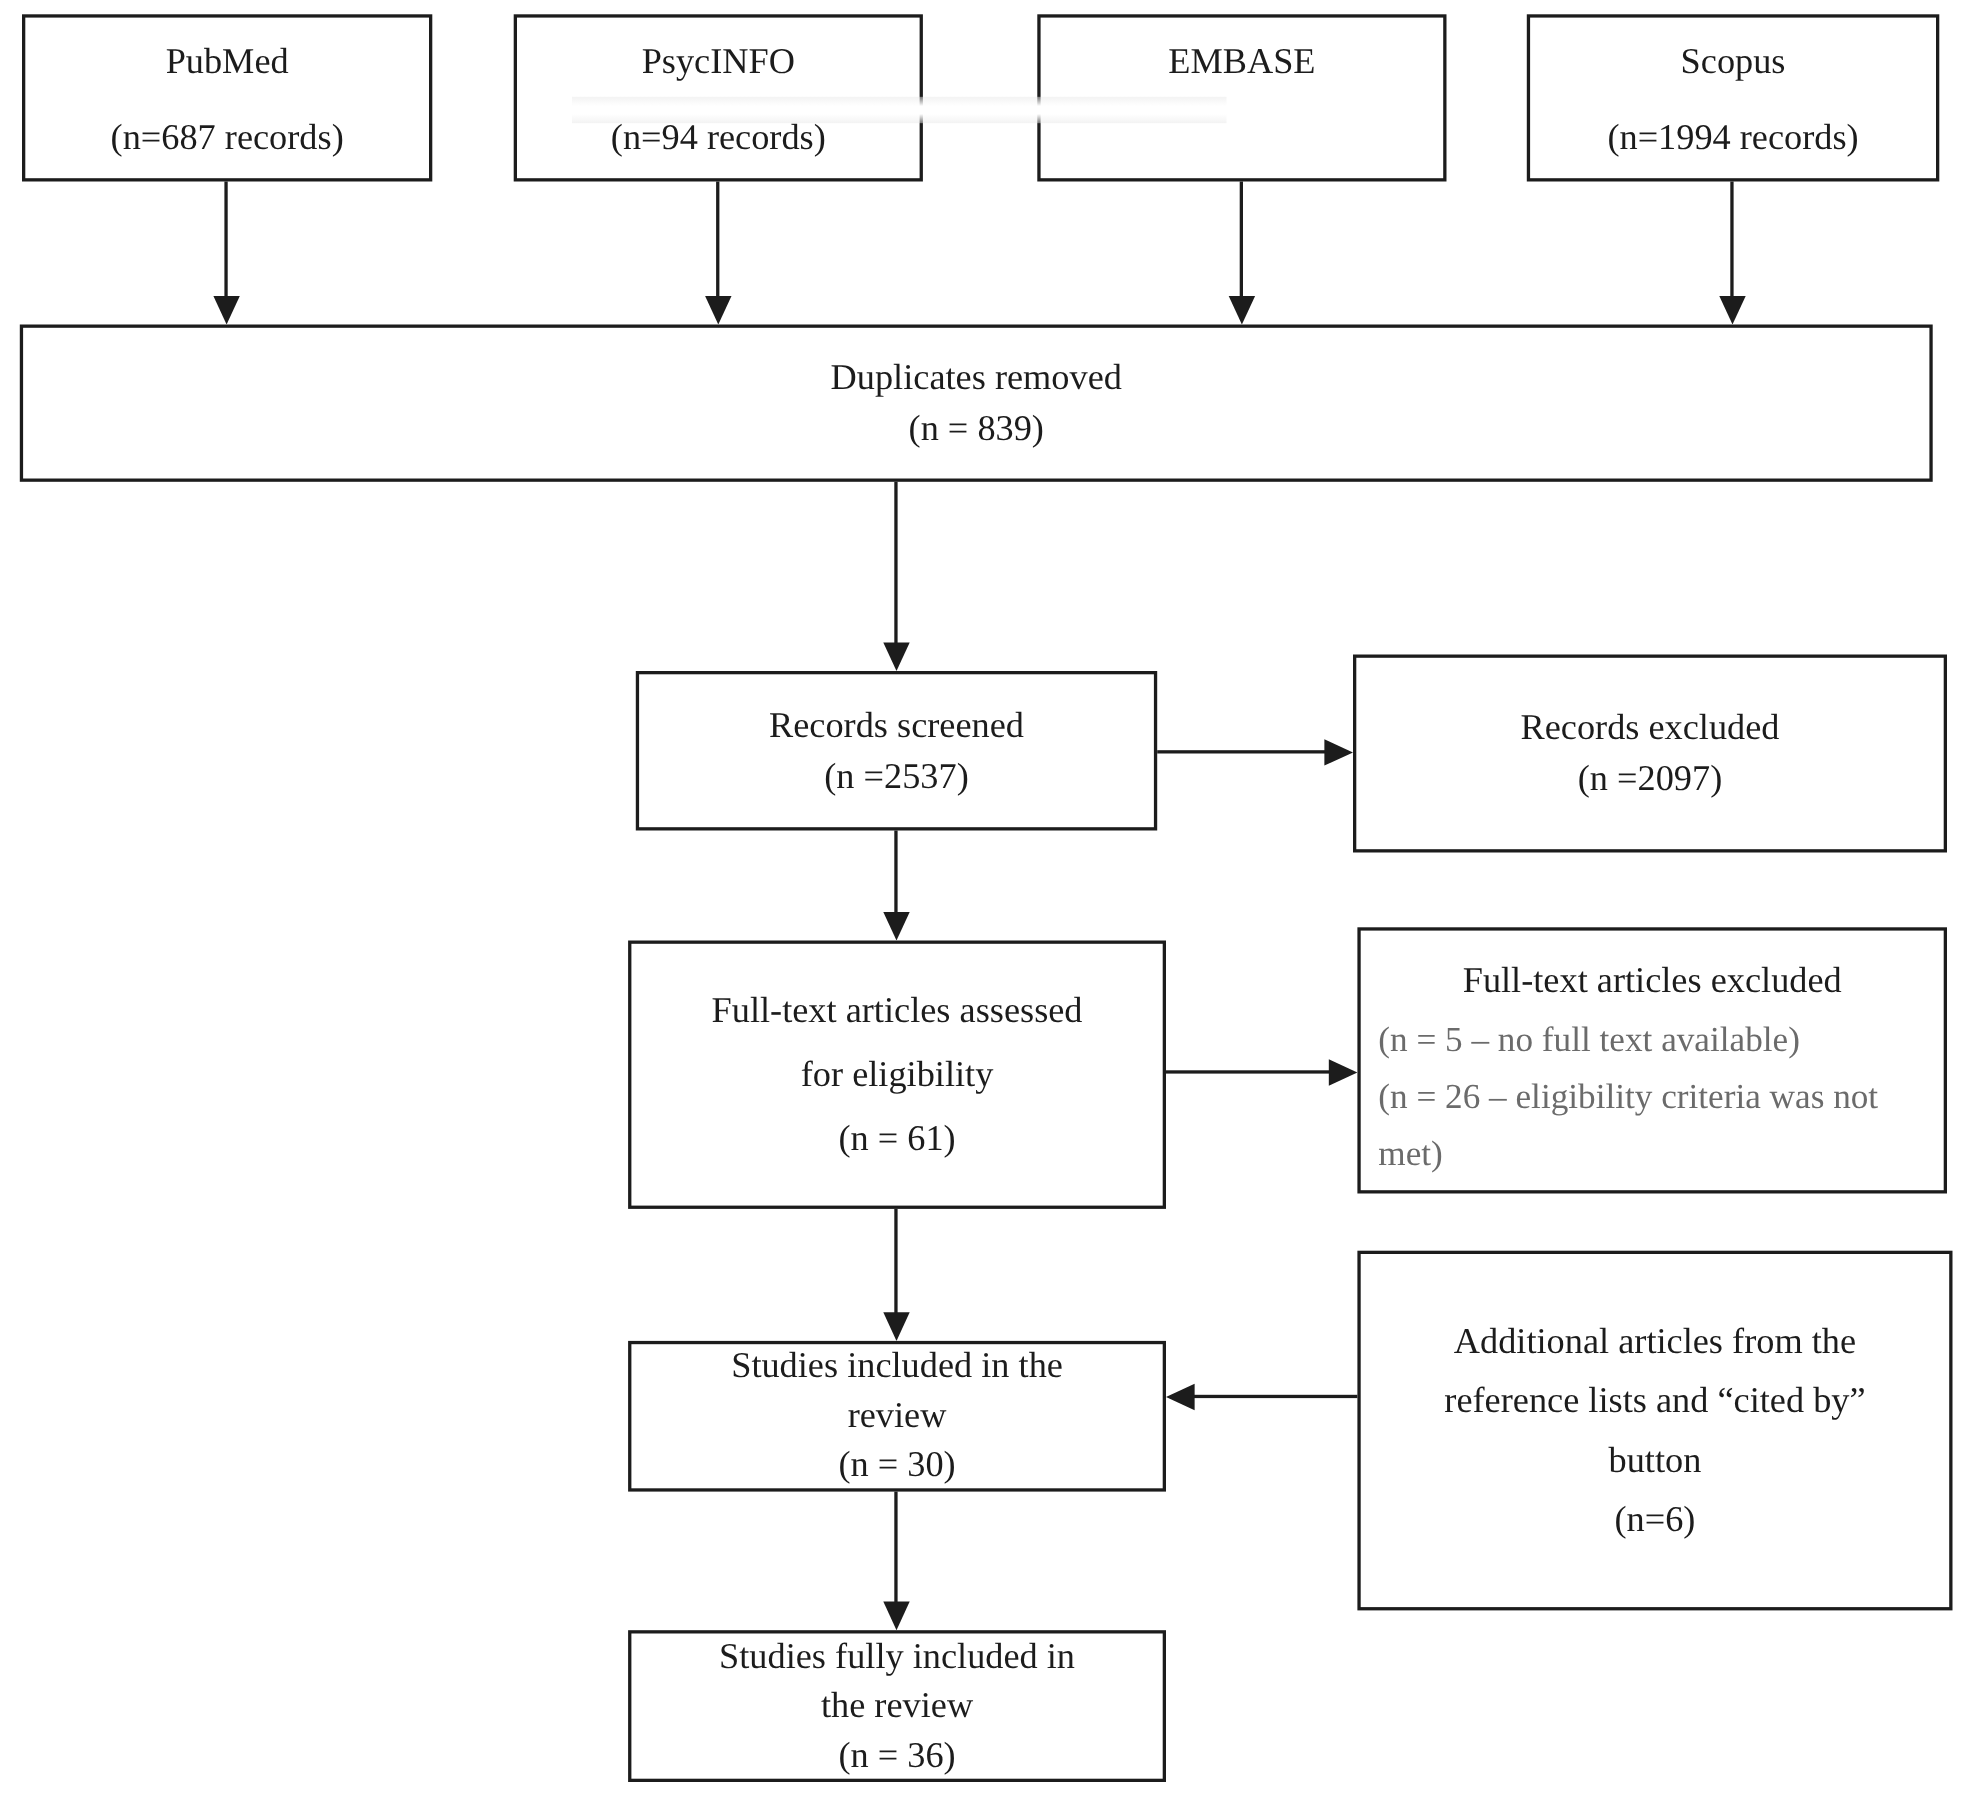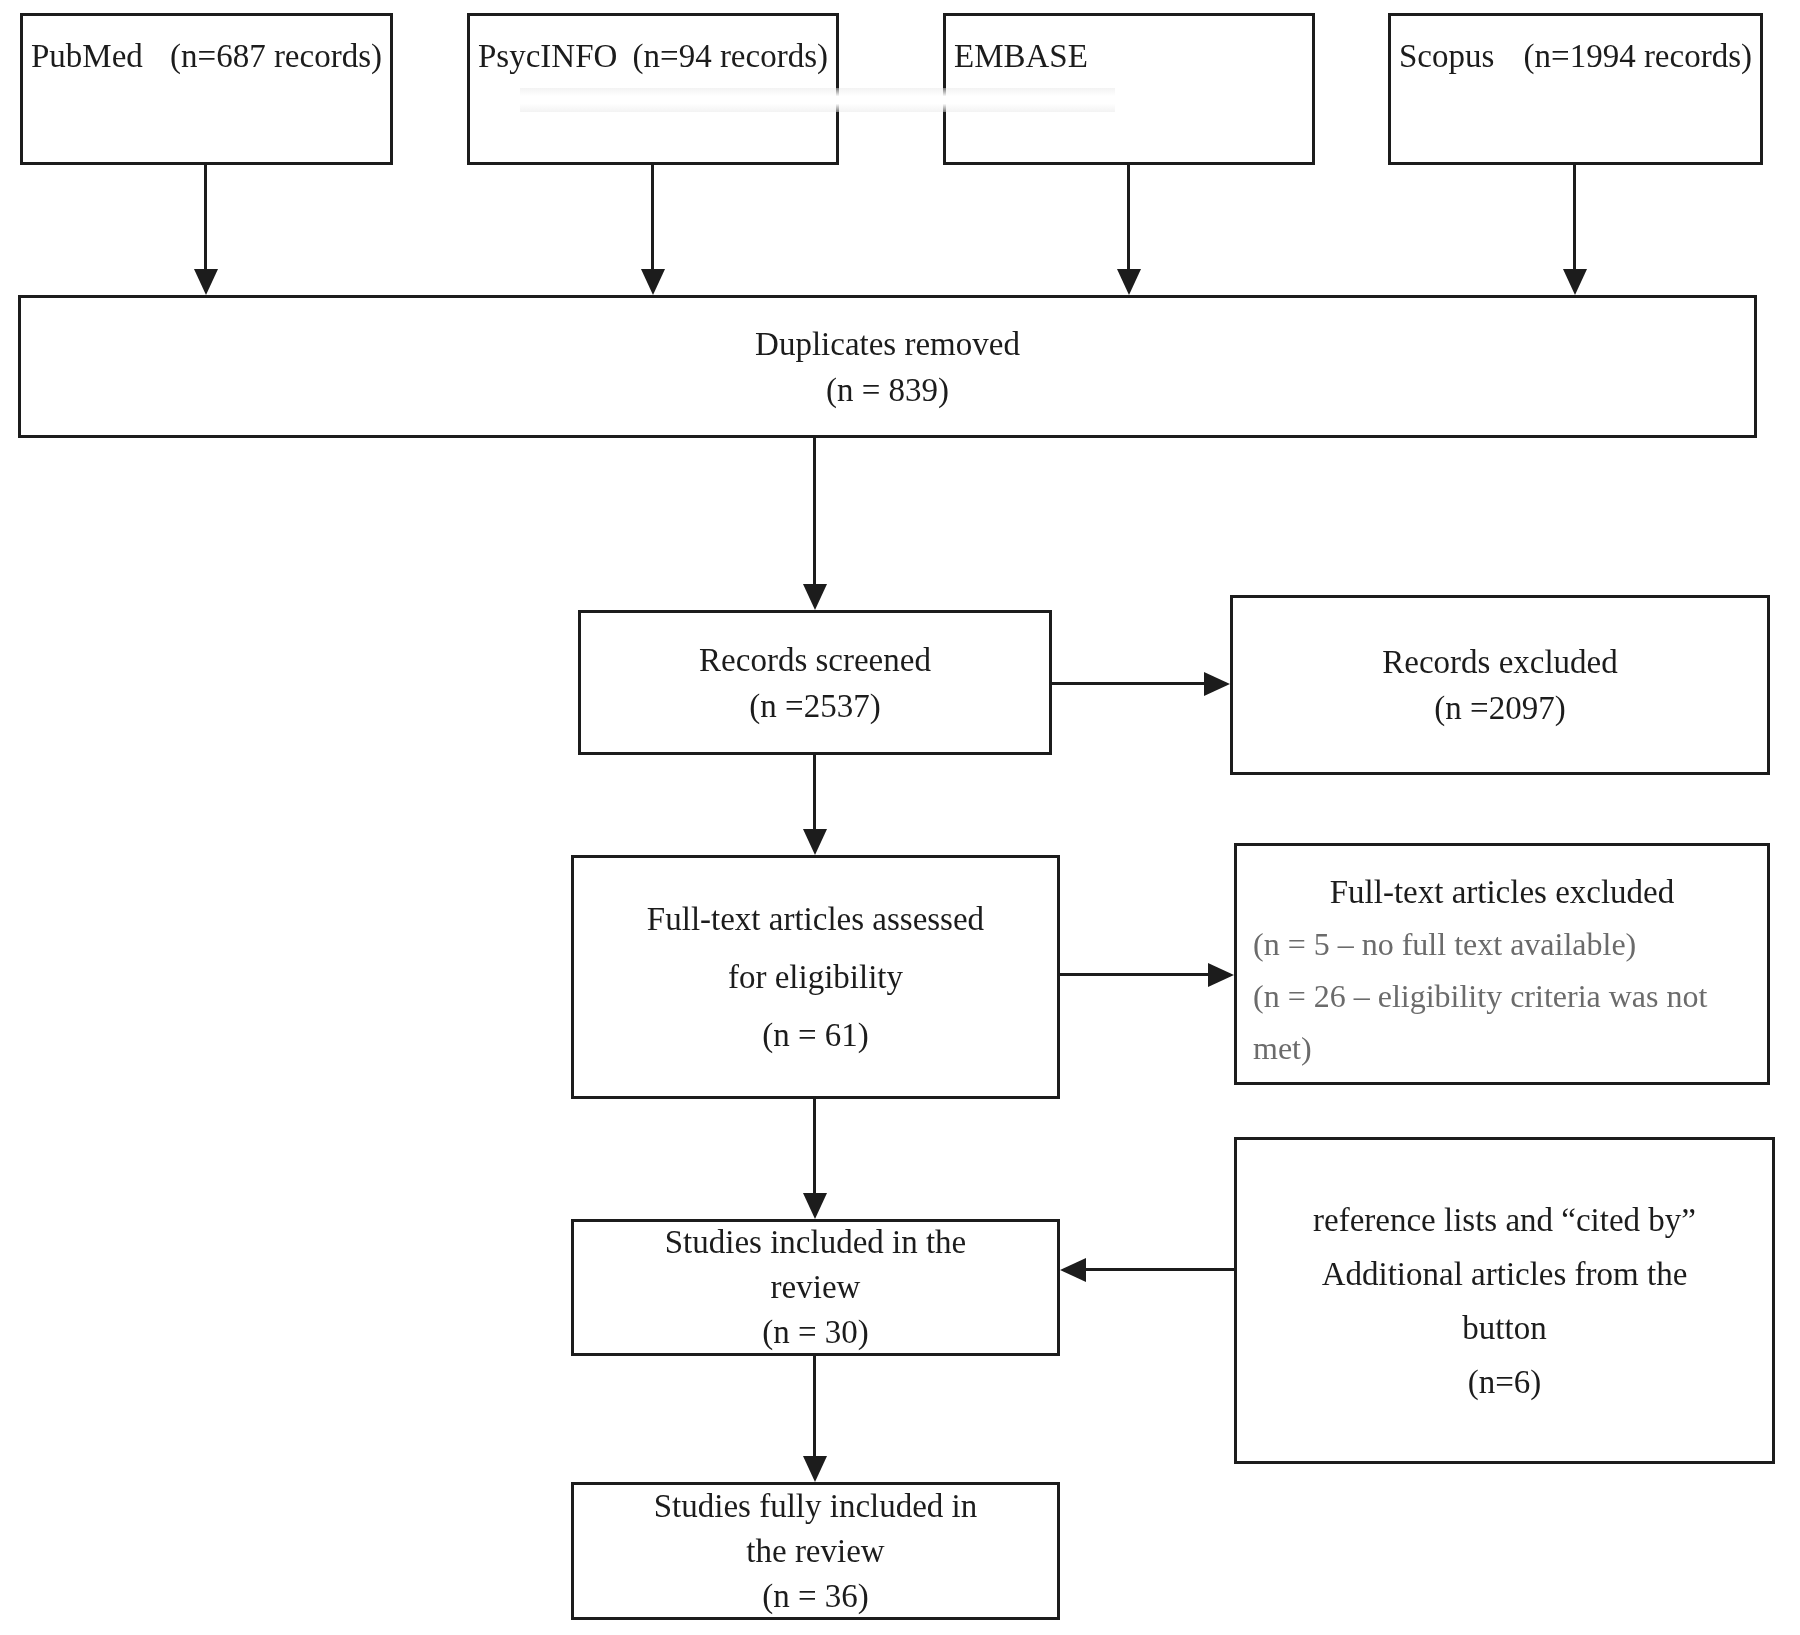--- a/index.html
+++ b/index.html
@@ -13,21 +13,21 @@
     overflow:hidden;
   }
   .box{
     position:absolute;
     box-sizing:border-box;
     border:3px solid #1c1c1c;
     background:#ffffff;
     text-align:center;
   }
   .src{
-    display:flex;flex-direction:row;justify-content:space-between;
+    display:flex;flex-direction:column;justify-content:space-between;
     padding:22px 8px 18px 8px;
   }
   .center2{
     display:flex;flex-direction:column;justify-content:center;
     line-height:46px;
   }
   .big-lh{line-height:58px;text-align:center;}
   .mid-lh{line-height:45px;}
   .add-lh{line-height:54px;}
   .excl-body{
@@ -133,22 +133,22 @@
   <div class="vl" style="left:813px;top:1099px;height:96px"></div>
   <div class="ah-d" style="left:803px;top:1193px"></div>
 
   <div class="box center2 mid-lh" style="left:571px;top:1219px;width:489px;height:137px">
     <div>Studies included in the</div>
     <div>review</div>
     <div>(n = 30)</div>
   </div>
 
   <div class="box center2 add-lh" style="left:1234px;top:1137px;width:541px;height:327px">
+    <div>Additional articles from the</div>
     <div>reference lists and “cited by”</div>
-    <div>Additional articles from the</div>
     <div>button</div>
     <div>(n=6)</div>
   </div>
 
   <div class="hl" style="left:1084px;top:1268px;width:150px"></div>
   <div class="ah-l" style="left:1060px;top:1258px"></div>
 
   <div class="vl" style="left:813px;top:1356px;height:102px"></div>
   <div class="ah-d" style="left:803px;top:1456px"></div>
 

